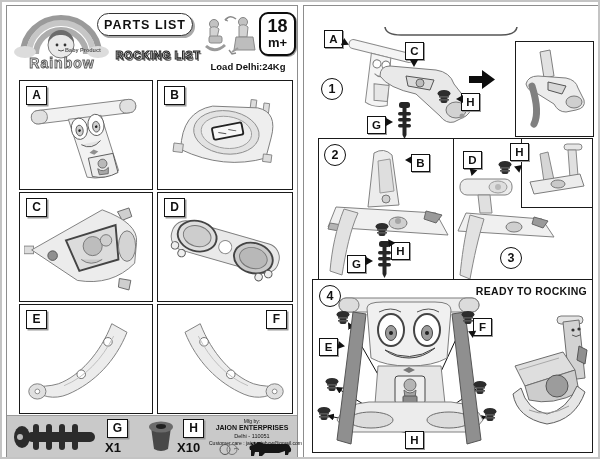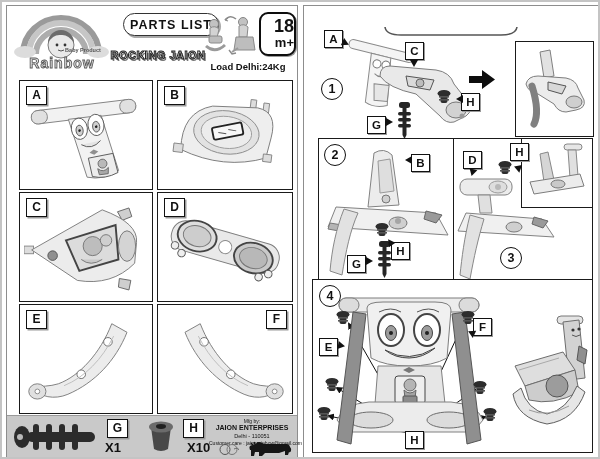--- a/index.html
+++ b/index.html
@@ -7,21 +7,21 @@
         box-sizing:border-box;font-family:"Liberation Sans",sans-serif;color:#111;overflow:hidden;}
   .panel{position:absolute;background:#fff;border:1px solid #8d8d8d;}
   .panel-left{left:4px;top:3px;width:290px;height:452px;}
   .panel-right{left:301px;top:3px;width:294px;height:452px;}
   .abs{position:absolute;}
   
   .oval{border:1.6px solid #333;border-radius:12px;background:#fff;box-shadow:2px 2px 0 #a9a9a9;
         display:flex;align-items:center;justify-content:center;font-weight:bold;font-size:12.5px;letter-spacing:1px;}
   .fancy{font-weight:900;color:#fff;-webkit-text-stroke:1px #222;text-shadow:1.5px 1.5px 0 #777;
          text-align:center;letter-spacing:.5px;}
-  .badge{border:2.6px solid #0d0d0d;border-radius:9px;background:#fff;text-align:right;
+  .badge{border:2.6px solid #0d0d0d;border-radius:9px;background:#fff;text-align:center;
          font-weight:900;line-height:1;box-shadow:1px 1px 0 #999;}
   .badge .b1{font-size:18px;margin-top:3px;}
   .badge .b2{font-size:13px;margin-top:1px;}
   .loadlim{font-size:9.5px;font-weight:bold;text-align:center;}
   
   .pbox{position:absolute;border:1.7px solid #1a1a1a;background:#fff;}
   .plbl{position:absolute;width:19px;height:17px;border:1.7px solid #111;background:#fff;
         font-weight:bold;font-size:12px;line-height:17px;text-align:center;box-shadow:1.5px 1.5px 0 #9a9a9a;z-index:3;}
   
   .strip{position:absolute;left:0;right:0;bottom:0;height:42px;background:#c9c9c9;border-top:1px solid #9a9a9a;}
@@ -83,23 +83,23 @@
       <ellipse cx="85" cy="38" rx="11" ry="6" fill="#dcdcdc"></ellipse>
       <circle cx="48" cy="31" r="13" fill="#e9e9e9" stroke="#7b7b7b"></circle>
       <path d="M35,29 A13,13 0 0 1 61,29 Q55,20 48,21 Q40,20 35,29 Z" fill="#6c6c6c"></path>
       <circle cx="44" cy="31" r="1.4" fill="#333"></circle>
         <circle cx="52" cy="31" r="1.4" fill="#333"></circle>
       <path d="M45,36 Q48,38 51,36" stroke="#555" fill="none"></path>
       <text x="70" y="38" font-size="5.5" fill="#555" font-weight="bold" text-anchor="middle">Baby Product</text>
       <text x="49" y="54" font-size="14" font-weight="bold" text-anchor="middle" fill="#e3e3e3" stroke="#5a5a5a" stroke-width="0.9" letter-spacing="1">Rainbow</text>
     </svg>
 
-    <div class="oval abs" style="left:116px;top:7px;width:94px;height:21px">PARTS LIST</div>
-
-    <div class="fancy abs" style="left:94px;top:43px;width:114px;font-size:11px">ROCKING JAION</div>
+    <div class="oval abs" style="left:90px;top:7px;width:94px;height:21px">PARTS LIST</div>
+
+    <div class="fancy abs" style="left:94px;top:43px;width:114px;font-size:11px">ROCKING LIST</div>
 
     <svg class="abs" style="left:196px;top:6px" width="56" height="46" viewBox="0 0 56 46">
       <path d="M22,8 Q27,2 33,7" fill="none" stroke="#8a8a8a" stroke-width="1.6"></path>
       <path d="M22,8 l3,-2 m-3,2 l3,1" stroke="#8a8a8a" stroke-width="1.2"></path>
       <circle cx="11" cy="12" r="4.5" fill="#c2c2c2" stroke="#858585"></circle>
       <path d="M7,16 q5,-3 9,1 l-2,9 -7,0 Z" fill="#d3d3d3" stroke="#8a8a8a"></path>
       <path d="M3,34 Q12,42 22,33" fill="none" stroke="#9a9a9a" stroke-width="3"></path>
       <rect x="6" y="24" width="13" height="7" rx="2" fill="#bdbdbd" stroke="#8a8a8a"></rect>
       <circle cx="40" cy="10" r="4.5" fill="#c2c2c2" stroke="#858585"></circle>
       <path d="M36,14 q5,-3 9,1 l-1,10 -8,0 Z" fill="#d3d3d3" stroke="#8a8a8a"></path>
@@ -228,21 +228,21 @@
         <rect x="59" y="2" width="6" height="26" rx="3" fill="#2b2b2b"></rect>
       </svg>
       <div class="plbl" style="left:100px;top:3px">G</div>
       <div class="qty abs" style="left:98px;top:24px">X1</div>
       <svg class="abs" style="left:140px;top:4px" width="28" height="34" viewBox="0 0 28 34">
         <path d="M4,7 L24,7 L21,29 Q14,33 7,29 Z" fill="#484848"></path>
         <ellipse cx="14" cy="7" rx="12" ry="5.5" fill="#6b6b6b"></ellipse>
         <ellipse cx="14" cy="6.5" rx="5" ry="2.4" fill="#1f1f1f"></ellipse>
       </svg>
       <div class="plbl" style="left:176px;top:3px">H</div>
-      <div class="qty abs" style="left:180px;top:24px">X10</div>
+      <div class="qty abs" style="left:170px;top:24px">X10</div>
       <div class="mfr" style="left:202px;top:2px;width:86px">
         <div class="t1">Mfg by:</div>
         <div class="t2">JAION ENTERPRISES</div>
         <div class="t3">Delhi - 110051</div>
         <div class="t4">Customer care : jaionrainbow@gmail.com</div>
       </div>
       <svg class="abs" style="left:212px;top:27px" width="20" height="13" viewBox="0 0 20 13">
         <circle cx="6" cy="6.5" r="5" fill="none" stroke="#555"></circle>
         <circle cx="13" cy="6.5" r="5" fill="none" stroke="#777"></circle>
         <path d="M15,6 q4,-2 5,1" stroke="#666" fill="none"></path>
@@ -358,20 +358,21 @@
           <path d="M44,8 L52,8 L54,34 L46,36 Z" fill="#e0e0e0" stroke="#888"></path>
           <path d="M16,12 L24,10 L30,38 L20,40 Z" fill="#d6d6d6" stroke="#888"></path>
           <path d="M6,40 L56,32 L60,44 L10,52 Z" fill="#ececec" stroke="#7d7d7d"></path>
           <ellipse cx="34" cy="42" rx="7" ry="4" fill="#c9c9c9" stroke="#777"></ellipse>
         </svg>
       </div>
     </div>
 
     <div class="sbox" style="left:8px;top:273px;width:279px;height:172px">
       <div class="circ" style="left:6px;top:5px">4</div>
+      <div class="ready abs" style="right:5px;top:5px">READY TO ROCKING</div>
 
       <svg class="abs" style="left:0;top:0" width="279" height="172" viewBox="0 0 279 172">
         <line x1="98" y1="152" x2="36" y2="44" stroke="#111" marker-end="url(#ah)"></line>
         <line x1="100" y1="152" x2="150" y2="44" stroke="#111" marker-end="url(#ah)"></line>
         <line x1="96" y1="152" x2="24" y2="108" stroke="#111" marker-end="url(#ah)"></line>
         <line x1="95" y1="153" x2="16" y2="136" stroke="#111" marker-end="url(#ah)"></line>
         <line x1="102" y1="152" x2="162" y2="110" stroke="#111" marker-end="url(#ah)"></line>
         <line x1="104" y1="153" x2="172" y2="137" stroke="#111" marker-end="url(#ah)"></line>
       </svg>
 

